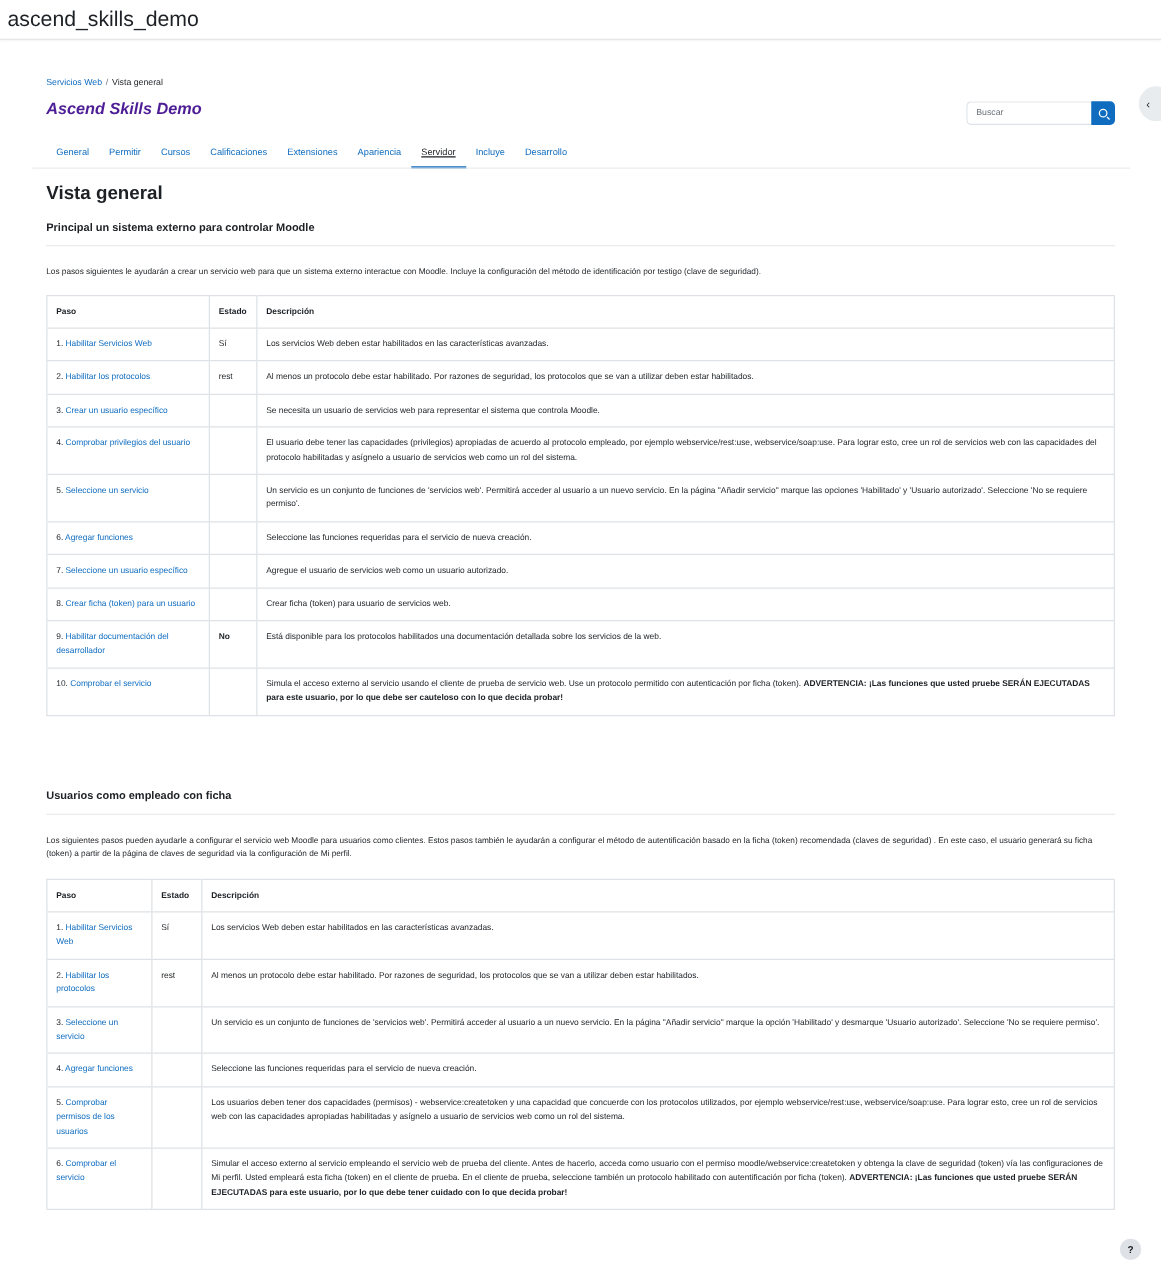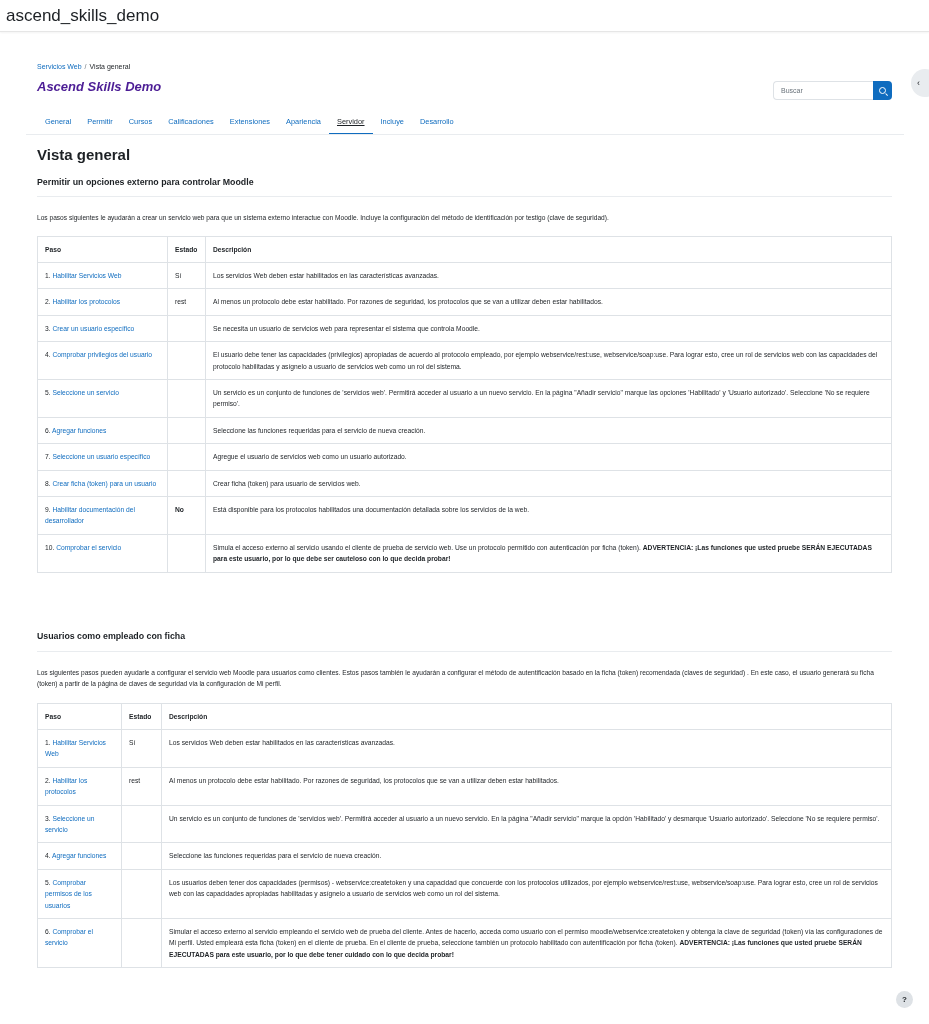--- a/index.html
+++ b/index.html
@@ -93,21 +93,21 @@
   <a class="tab">Extensiones</a>
   <a class="tab">Apariencia</a>
   <a class="tab active">Servidor</a>
   <a class="tab">Incluye</a>
   <a class="tab">Desarrollo</a>
 </div>
 <div class="header-rule"></div>
 
 <h2 class="main-title">Vista general</h2>
 
-<h3 class="section-title" style="top:177px">Permitir un opciones externo para controlar Moodle</h3>
+<h3 class="section-title" style="top:177px">Principal un sistema externo para controlar Moodle</h3>
 <div class="section-rule" style="top:196px"></div>
 <p class="intro" style="top:212px">Los pasos siguientes le ayudarán a crear un servicio web para que un sistema externo interactue con Moodle. Incluye la configuración del método de identificación por testigo (clave de seguridad).</p>
 
 <table class="steps" style="top:236px">
   <colgroup>
       <col style="width:130px">
       <col style="width:38px">
       <col>
     </colgroup>
   <thead>

